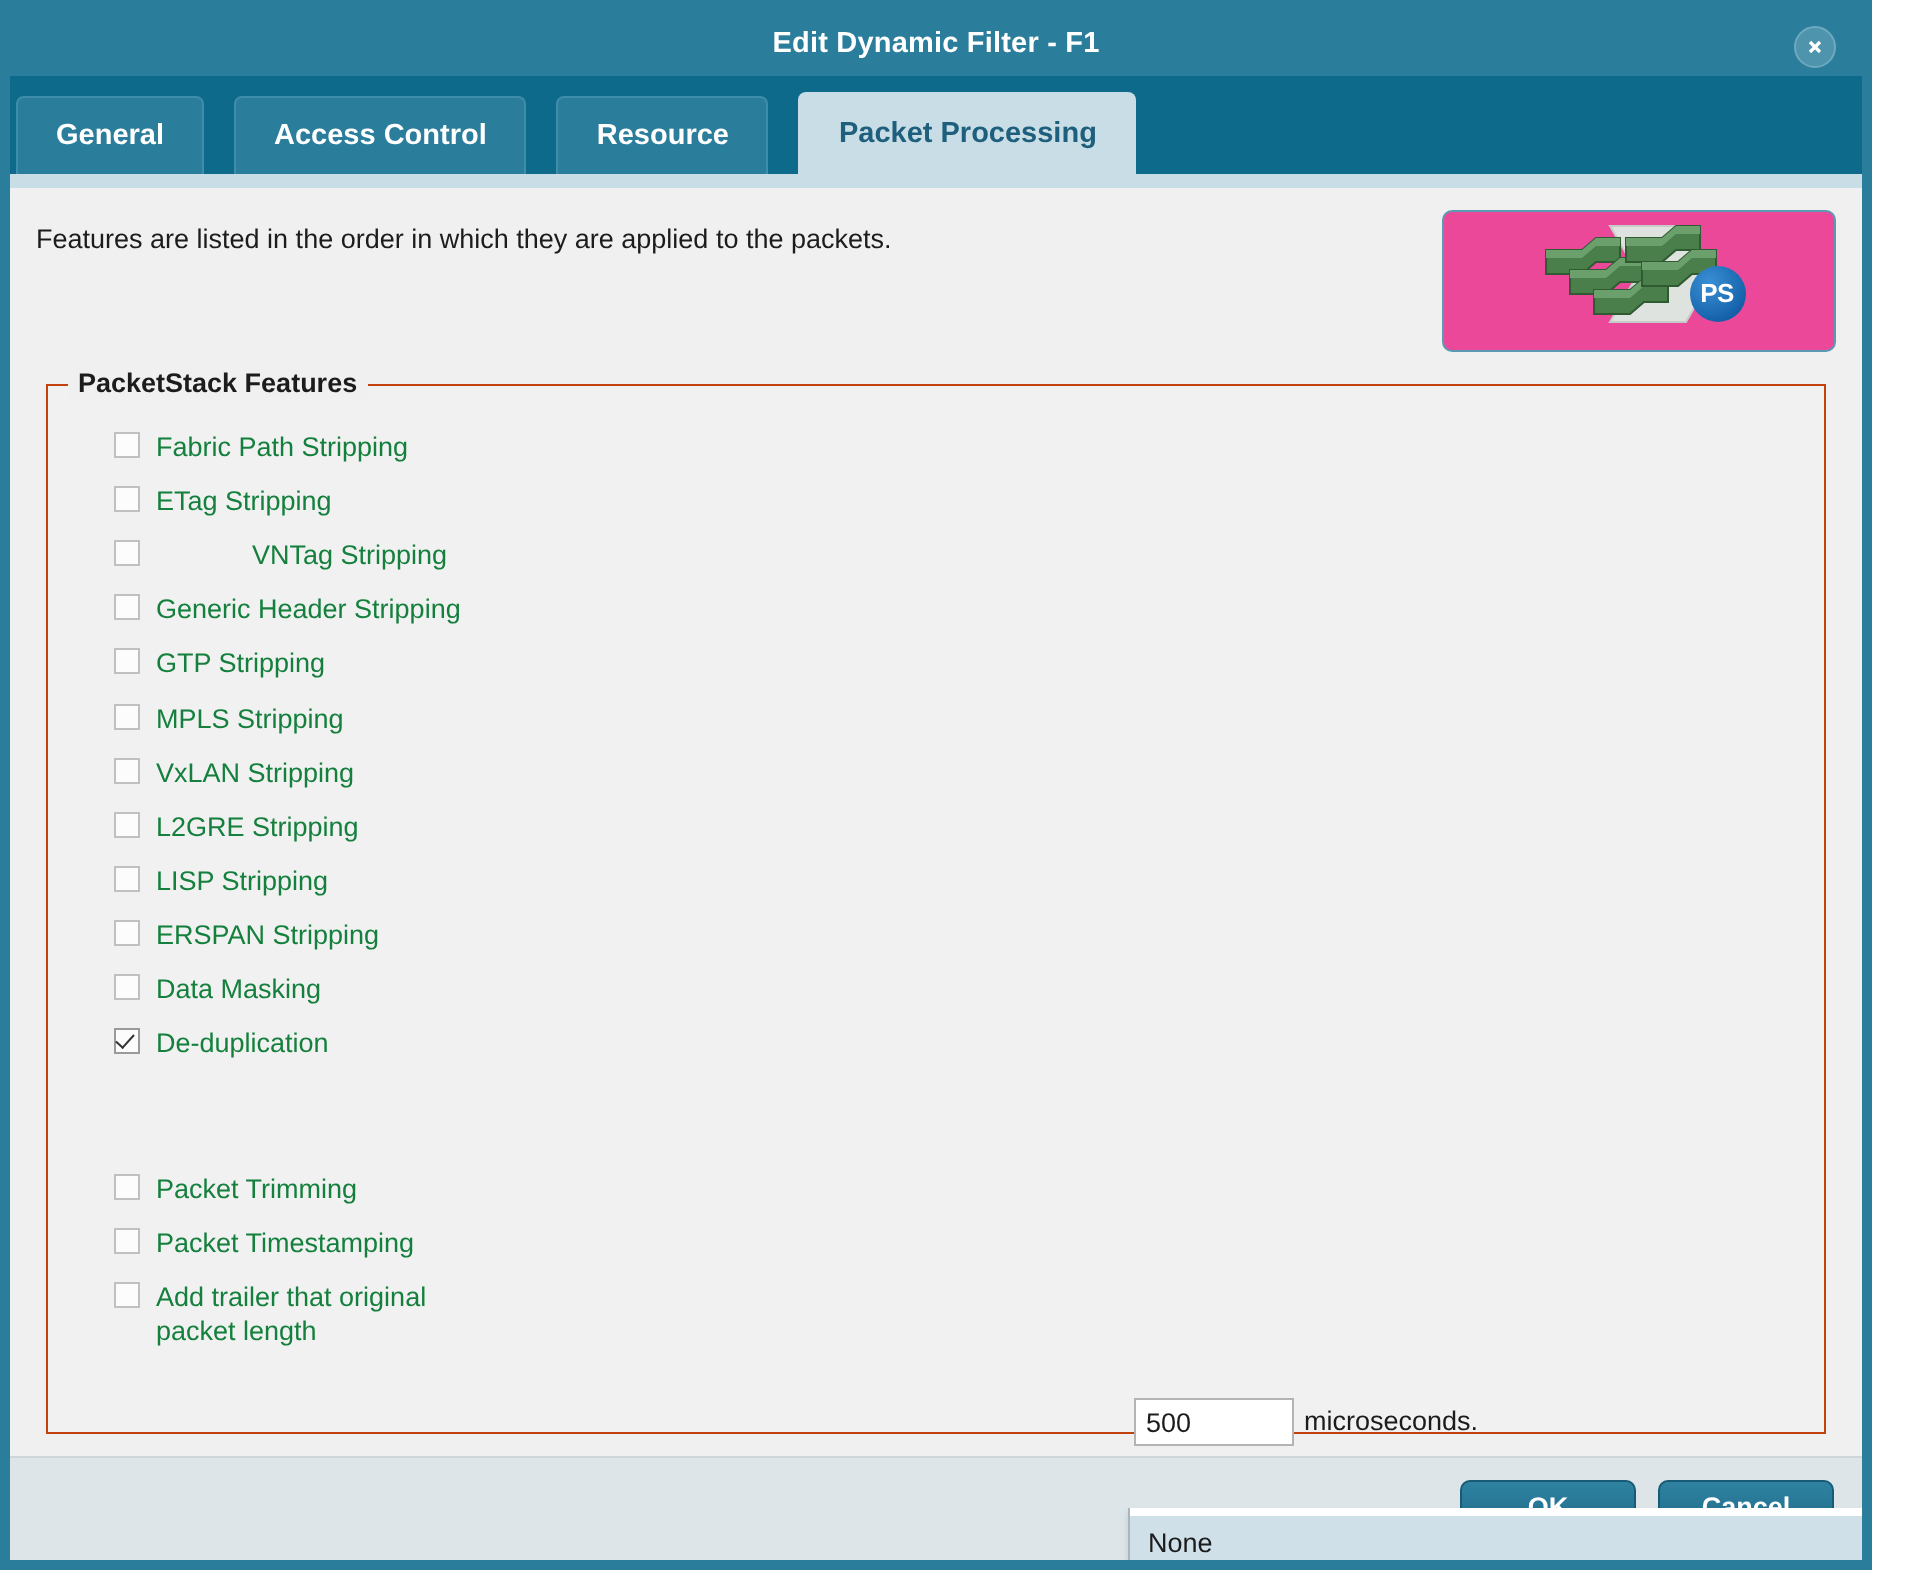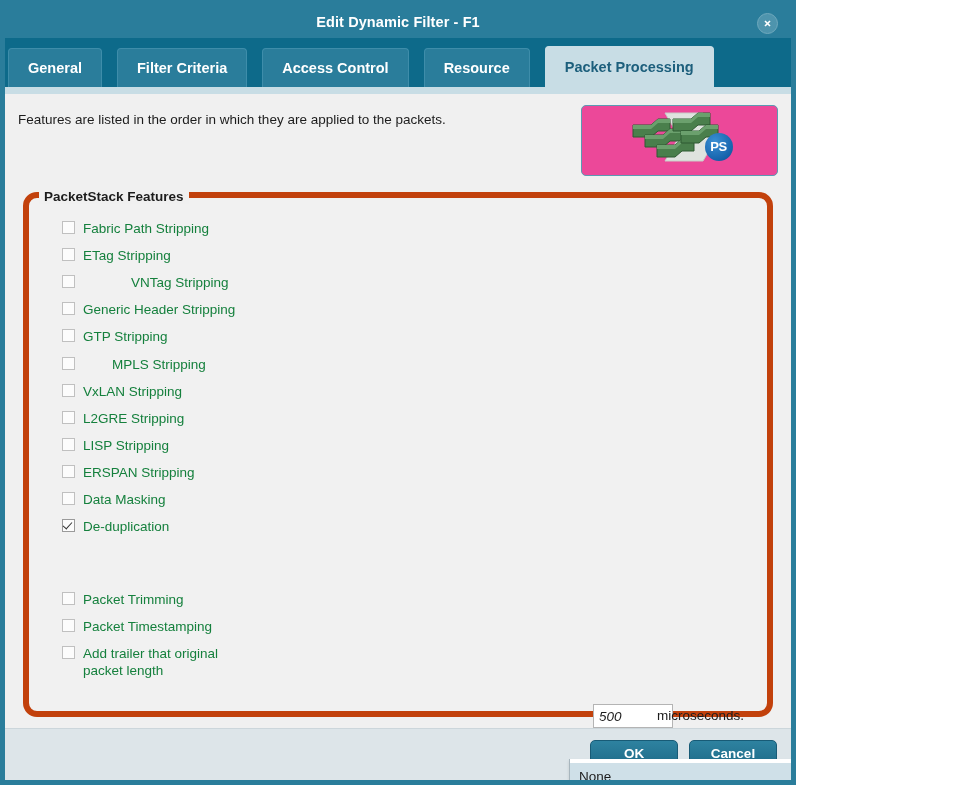--- a/index.html
+++ b/index.html
@@ -5,21 +5,21 @@
   html, body {
     margin: 0;
     padding: 0;
     background: #ffffff;
   }
   body {
     font-family: "Liberation Sans", sans-serif;
   }
   #dialog {
     position: relative;
-    width: 796px;
+    width: 936px;
     height: 785px;
     box-sizing: border-box;
     background: #f0f0f0;
     border: 5px solid #2a7d9b;
     overflow: hidden;
   }
 
   
   .titlebar {
     position: absolute;
@@ -153,22 +153,22 @@
     letter-spacing: -0.3px;
   }
 
   
   .groupbox {
     position: absolute;
     left: 18px;
     top: 98px;
     right: 18px;
     bottom: 12px;
-    border: 6px solid #c2410c;
-    border-radius: 14px;
+    border: 1px solid #c2410c;
+    border-radius: 0;
     box-sizing: border-box;
     background: #f1f1f1;
   }
   .groupbox-title {
     position: absolute;
     left: 10px;
     top: -9px;
     background: #f0f0f0;
     padding: 0 5px;
     font-size: 13.5px;
@@ -214,33 +214,32 @@
 
   
   .dedup-line {
     position: absolute;
     font-size: 13.5px;
     color: #1c1c1c;
     white-space: nowrap;
   }
   .num-input {
     position: absolute;
-    left: 564px;
+    left: 543px;
     top: 506px;
     width: 80px;
     height: 24px;
     border: 1px solid #b4b4b4;
     background: #ffffff;
     box-sizing: border-box;
     font-family: "Liberation Sans", sans-serif;
     font-size: 13.5px;
     color: #1c1c1c;
     padding: 0 5px;
     line-height: 22px;
-    font-style: italic;
   }
   .units-label {
     position: absolute;
     left: 628px;
     top: 510px;
   }
 
   
   .combo {
     position: absolute;
@@ -330,21 +329,20 @@
     <div class="close-btn">
       <svg width="11" height="11" viewBox="0 0 11 11" aria-hidden="true">
         <line x1="3" y1="3" x2="8" y2="8" stroke="#ffffff" stroke-width="1.6"></line>
         <line x1="8" y1="3" x2="3" y2="8" stroke="#ffffff" stroke-width="1.6"></line>
       </svg>
     </div>
   </div>
 
   <div class="tabstrip" id="tabstrip">
       <div class="tab">General</div>
-      <div class="tab">Filter Criteria</div>
       <div class="tab">Access Control</div>
       <div class="tab">Resource</div>
       <div class="tab active">Packet Processing</div>
     </div>
   <div class="tab-underline"></div>
 
   <div class="content">
 
     <div class="intro-text">Features are listed in the order in which they are applied to the packets.</div>
 
@@ -394,21 +392,21 @@
             <span>VNTag Stripping</span>
           </div>
           <div class="cb-row" style="left: 33px; top: 103.3px;">
             <span class="cbox"></span>
             <span>Generic Header Stripping</span>
           </div>
           <div class="cb-row" style="left: 33px; top: 130.4px;">
             <span class="cbox"></span>
             <span>GTP Stripping</span>
           </div>
-          <div class="cb-row" style="left: 33px; top: 157.5px; gap: 29px;">
+          <div class="cb-row" style="left: 33px; top: 157.5px;">
             <span class="cbox"></span>
             <span>MPLS Stripping</span>
           </div>
           <div class="cb-row" style="left: 33px; top: 184.6px;">
             <span class="cbox"></span>
             <span>VxLAN Stripping</span>
           </div>
           <div class="cb-row" style="left: 33px; top: 211.7px;">
             <span class="cbox"></span>
             <span>L2GRE Stripping</span>

